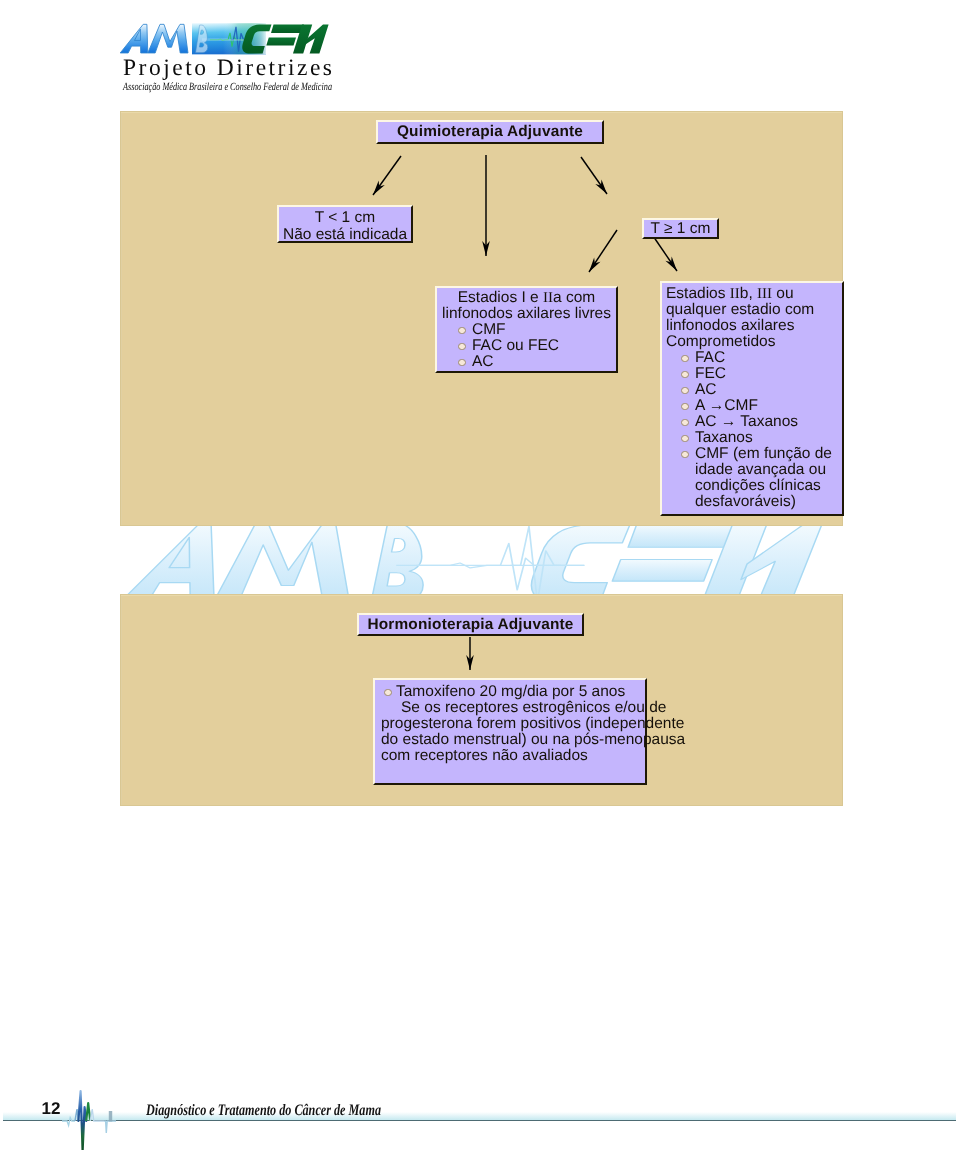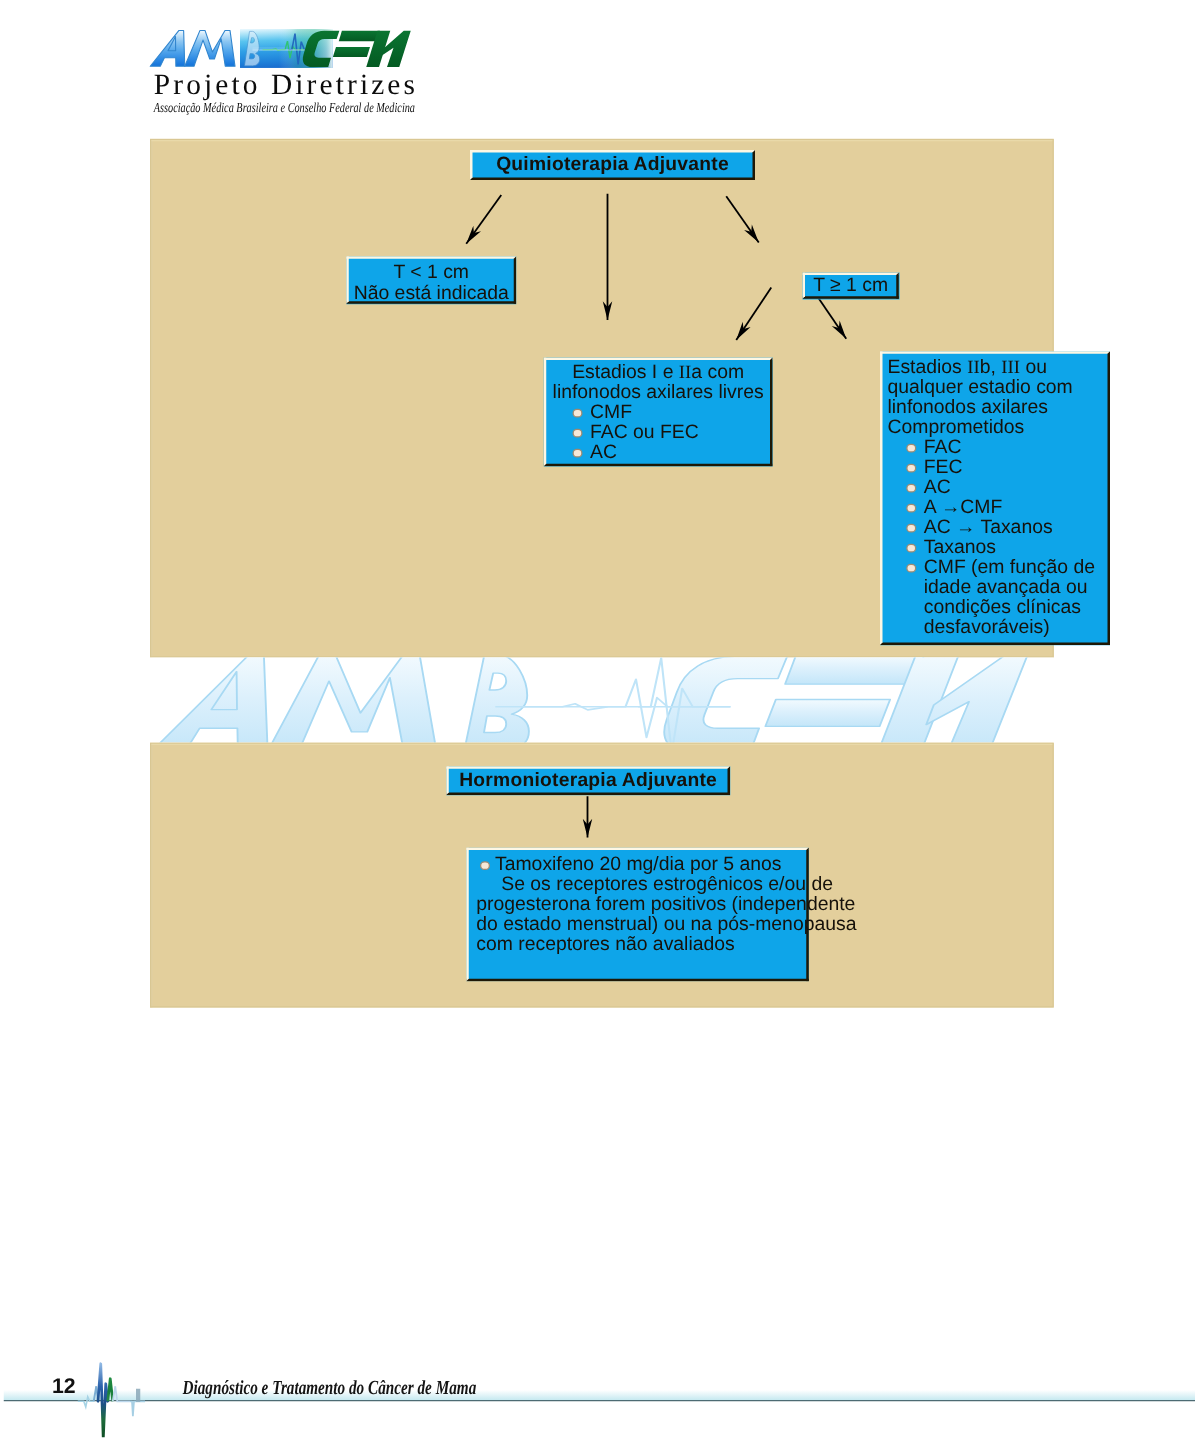--- a/index.html
+++ b/index.html
@@ -9,39 +9,39 @@
   
   #logo{position:absolute;left:118px;top:20px;width:250px;height:72px;}
 
   
   .panel{position:absolute;background:#e3cf9c;box-shadow:inset 0 0 0 1px #d9c793, inset 0 2px 0 rgba(236,223,178,.6), inset 2px 0 0 rgba(222,210,168,.5);}
   #panel-top{left:120px;top:111px;width:723px;height:415px;}
   #panel-bottom{left:120px;top:594px;width:723px;height:212px;}
   #watermark{position:absolute;left:120px;top:526px;width:723px;height:68px;background:#fff;overflow:hidden;}
 
   
-  .box{position:absolute;background:#0ea5e9;box-sizing:border-box;transform:translateZ(0);
+  .box{position:absolute;background:#c4b5fd;box-sizing:border-box;transform:translateZ(0);
        border-top:2px solid #fdf7e4;border-left:2px solid #fdf7e4;
        border-right:2px solid #1e1806;border-bottom:2px solid #1e1806;
        color:#16110a;}
   .titlebox{font-weight:bold;font-size:15.4px;text-align:center;letter-spacing:.2px;}
   .plain{font-size:15.5px;margin-left:38px;}
   .ctr{text-align:center;}
   .rom{font-family:"Liberation Serif",serif;font-size:15px;}
   ul.bl{margin:0;padding:0;list-style:none;}
   ul.bl li{position:relative;padding-left:29px;}
   ul.bl li:before{content:"";position:absolute;left:15px;top:4.5px;width:7.5px;height:7.5px;
       border:1.4px solid #9c8a72;border-radius:50%;box-sizing:border-box;background:#f6e8d8;}
 
   
   #box-quimio{left:376px;top:120px;width:228px;height:24px;line-height:19px;}
   #box-left{left:239px;top:205px;width:136px;height:38px;line-height:17px;padding-top:2px;}
   #box-size{left:604px;top:218px;width:77px;height:21px;line-height:18px;}
   #box-mid{left:397px;top:286px;width:183px;height:87px;line-height:16px;padding-top:2px;}
-  #box-right{left:666px;top:281px;width:184px;height:235px;line-height:16px;padding:3px 0 0 4px;}
+  #box-right{left:622px;top:281px;width:184px;height:235px;line-height:16px;padding:3px 0 0 4px;}
   #box-hormonio{left:357px;top:613px;width:227px;height:23px;line-height:20px;}
   #box-tamox{left:335px;top:678px;width:274px;height:107px;line-height:16px;padding:4px 2px 0 0;}
   #tamox-par{margin:0;padding:0 2px 0 6px;}
   #tamox-par .jl{text-align:justify;text-align-last:justify;white-space:nowrap;}
   #tamox-par .jl:first-child{text-indent:20px;}
   ul.bl.tight li{padding-left:21px;}
   ul.bl.tight li:before{left:9px;}
   #box-mid ul.bl li{padding-left:35px;}
   #box-mid ul.bl li:before{left:21px;}
 

